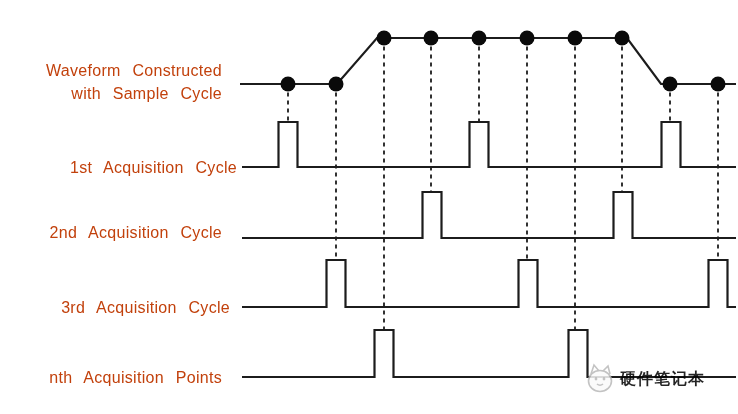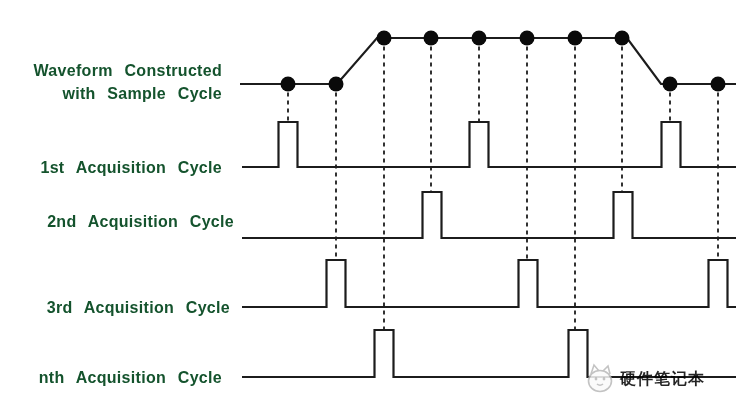--- a/index.html
+++ b/index.html
@@ -2,21 +2,21 @@
 <html><head>
 <meta charset="utf-8">
 <style>
   html,body{margin:0;padding:0;background:#ffffff;}
   #stage{
     position:relative;width:738px;height:414px;background:#ffffff;overflow:hidden;
     font-family:"Liberation Sans",sans-serif;
   }
   .lbl{
     position:absolute;left:0;width:222px;text-align:right;
-    font-weight:bold;font-size:16px;line-height:23px;color:#14532d;
+    font-weight:normal;font-size:16px;line-height:23px;color:#c2410c;
     word-spacing:7px;letter-spacing:0.3px;white-space:nowrap;
   }
   #art{position:absolute;left:0;top:0;}
   .wf,.row{fill:none;stroke:#1c1c1c;stroke-width:2.2px;}
   .dash{stroke:#1c1c1c;stroke-width:1.8px;stroke-dasharray:4 4;}
   .dot{fill:#0a0a0a;stroke:none;}
   #watermark{
     position:absolute;left:582px;top:362px;display:flex;align-items:center;
     opacity:0.85;pointer-events:none;
   }
@@ -59,27 +59,27 @@
       <circle cx="622" cy="38" r="7.5" class="dot"></circle>
       <circle cx="670" cy="84" r="7.5" class="dot"></circle>
       <circle cx="718" cy="84" r="7.5" class="dot"></circle>
     </svg>
 
   <div class="lbl" style="top:59px;">
     <div>Waveform Constructed</div>
     <div>with Sample Cycle</div>
   </div>
 
-  <div class="lbl" style="top:156px;">1st Acquisition Cycle</div>
+  <div class="lbl" style="top:156px;margin-left:15px;">1st Acquisition Cycle</div>
 
-  <div class="lbl" style="top:210px;padding-left:12px;">2nd Acquisition Cycle</div>
+  <div class="lbl" style="top:221px;">2nd Acquisition Cycle</div>
 
   <div class="lbl" style="top:296px;margin-left:8px;">3rd Acquisition Cycle</div>
 
-  <div class="lbl" style="top:366px;">nth Acquisition Cycle</div>
+  <div class="lbl" style="top:366px;">nth Acquisition Points</div>
 
   <div id="watermark">
     <svg width="36" height="34" viewBox="0 0 36 34">
       <path class="wm-stroke" d="M9,12 L12,3 L17,9"></path>
       <path class="wm-stroke" d="M21,9 L26,4 L28,12"></path>
       <ellipse class="wm-face" cx="18" cy="19" rx="11.5" ry="10.5"></ellipse>
       <circle class="wm-fill" cx="14" cy="17" r="1.4"></circle>
       <circle class="wm-fill" cx="22" cy="17" r="1.4"></circle>
       <path class="wm-stroke" d="M15,22 q3,2.5 6,0"></path>
     </svg>

